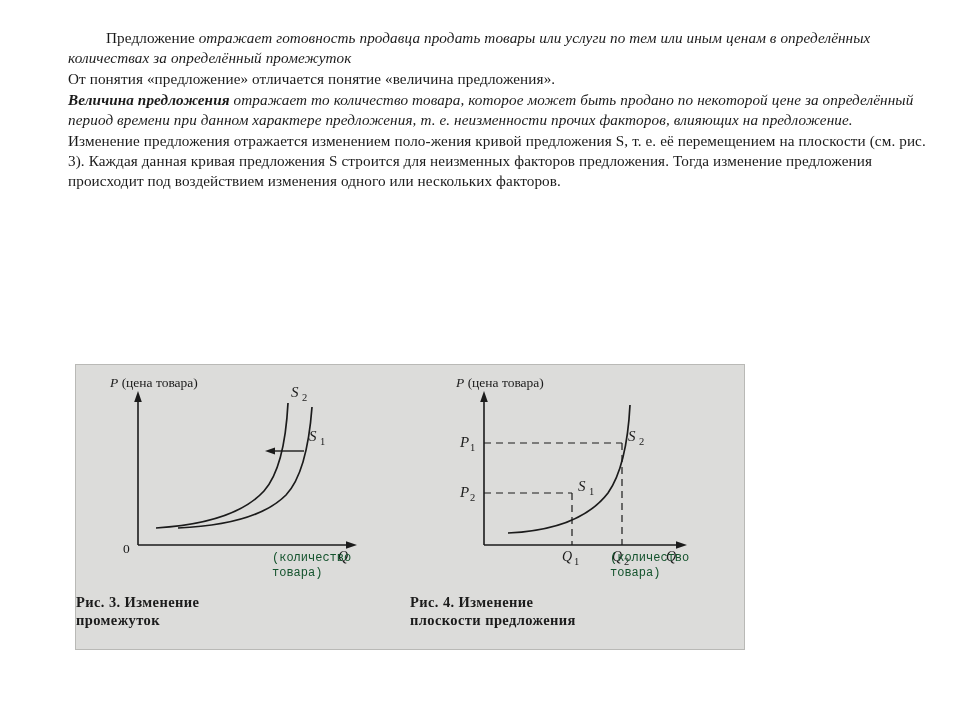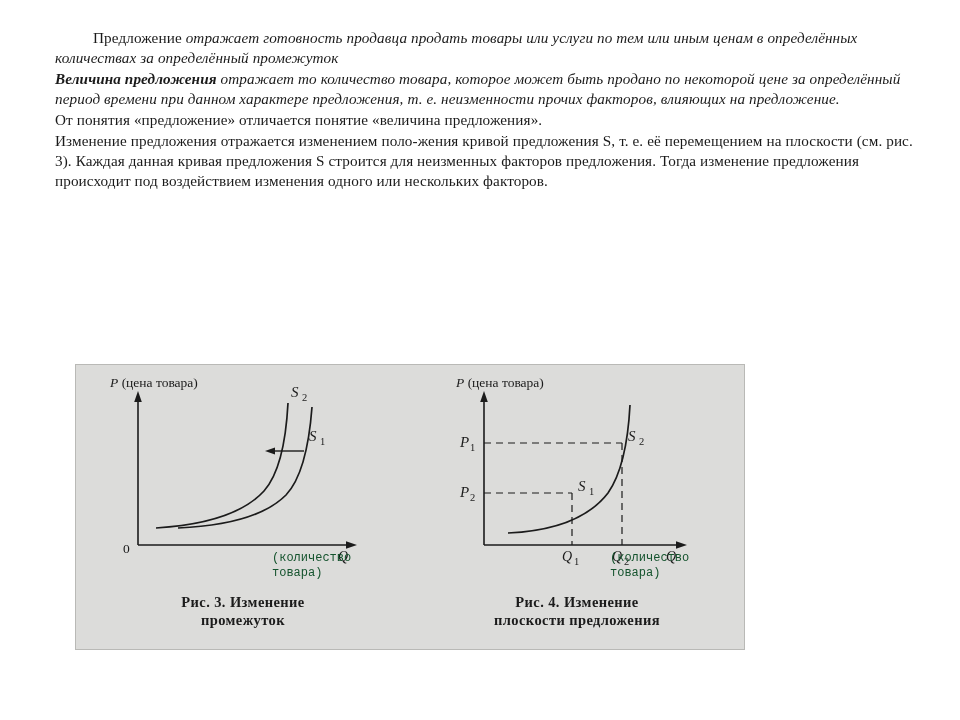--- a/index.html
+++ b/index.html
@@ -15,21 +15,21 @@
     overflow: hidden;
     position: relative;
   }
   .page {
     position: absolute;
     left: 0; top: 0;
     width: 960px; height: 720px;
   }
   .text-block {
     position: absolute;
-    left: 55px;
+    left: 68px;
     top: 28px;
     width: 860px;
   }
   .para {
     margin: 0 0 1px 0;
     font-size: 15.2px;
     line-height: 20px;
     text-align: left;
     letter-spacing: 0.1px;
   }
@@ -67,21 +67,21 @@
   }
   .chart.left { left: 0; }
   .chart.right { left: 334px; }
   .chart svg {
     position: absolute;
     left: 0; top: 0;
   }
   .cap {
     position: absolute;
     width: 100%;
-    text-align: center;
+    text-align: left;
     font-size: 14.5px;
     font-weight: bold;
     letter-spacing: 0.4px;
     line-height: 18px;
     color: #1b1b1b;
   }
   .cap.l { top: 228px; }
   .cap.r { top: 228px; }
   .axlabel {
     position: absolute;
@@ -93,22 +93,22 @@
   .axlabel.units-l { left: 196px; top: 186px; width: 130px; }
   .axlabel.units-r { left: 200px; top: 186px; width: 130px; }
 </style>
 </head>
 <body>
 
 <div class="page">
 
   <div class="text-block">
     <p class="para p1"><span class="lead">Предложение</span><span class="rest"> отражает готовность продавца продать товары или услуги по тем или иным ценам в определённых количествах за определённый промежуток</span></p>
+    <p class="para p3"><span class="rest">От понятия «предложение» отличается понятие «величина предложения».</span></p>
     <p class="para p4"><span class="lead">Величина предложения</span><span class="rest"> отражает то количество товара, которое может быть продано по некоторой цене за определённый период времени при данном характере предложения, т. е. неизменности прочих факторов, влияющих на предложение.</span></p>
-    <p class="para p3"><span class="rest">От понятия «предложение» отличается понятие «величина предложения».</span></p>
     <p class="para p5"><span class="rest">Изменение предложения отражается изменением поло-жения кривой предложения S, т. е. её перемещением на плоскости (см. рис. 3). Каждая данная кривая предложения S строится для неизменных факторов предложения. Тогда изменение предложения происходит под воздействием изменения одного или нескольких факторов.</span></p>
   </div>
 
   <div class="figure-panel">
 
     <div class="chart left">
       <svg width="334" height="284" viewBox="0 0 334 284">
 
         <line x1="62" y1="35" x2="62" y2="180" stroke="#1b1b1b" stroke-width="1.6"></line>
         <polygon points="62,26 58.2,37 65.8,37" fill="#1b1b1b"></polygon>

